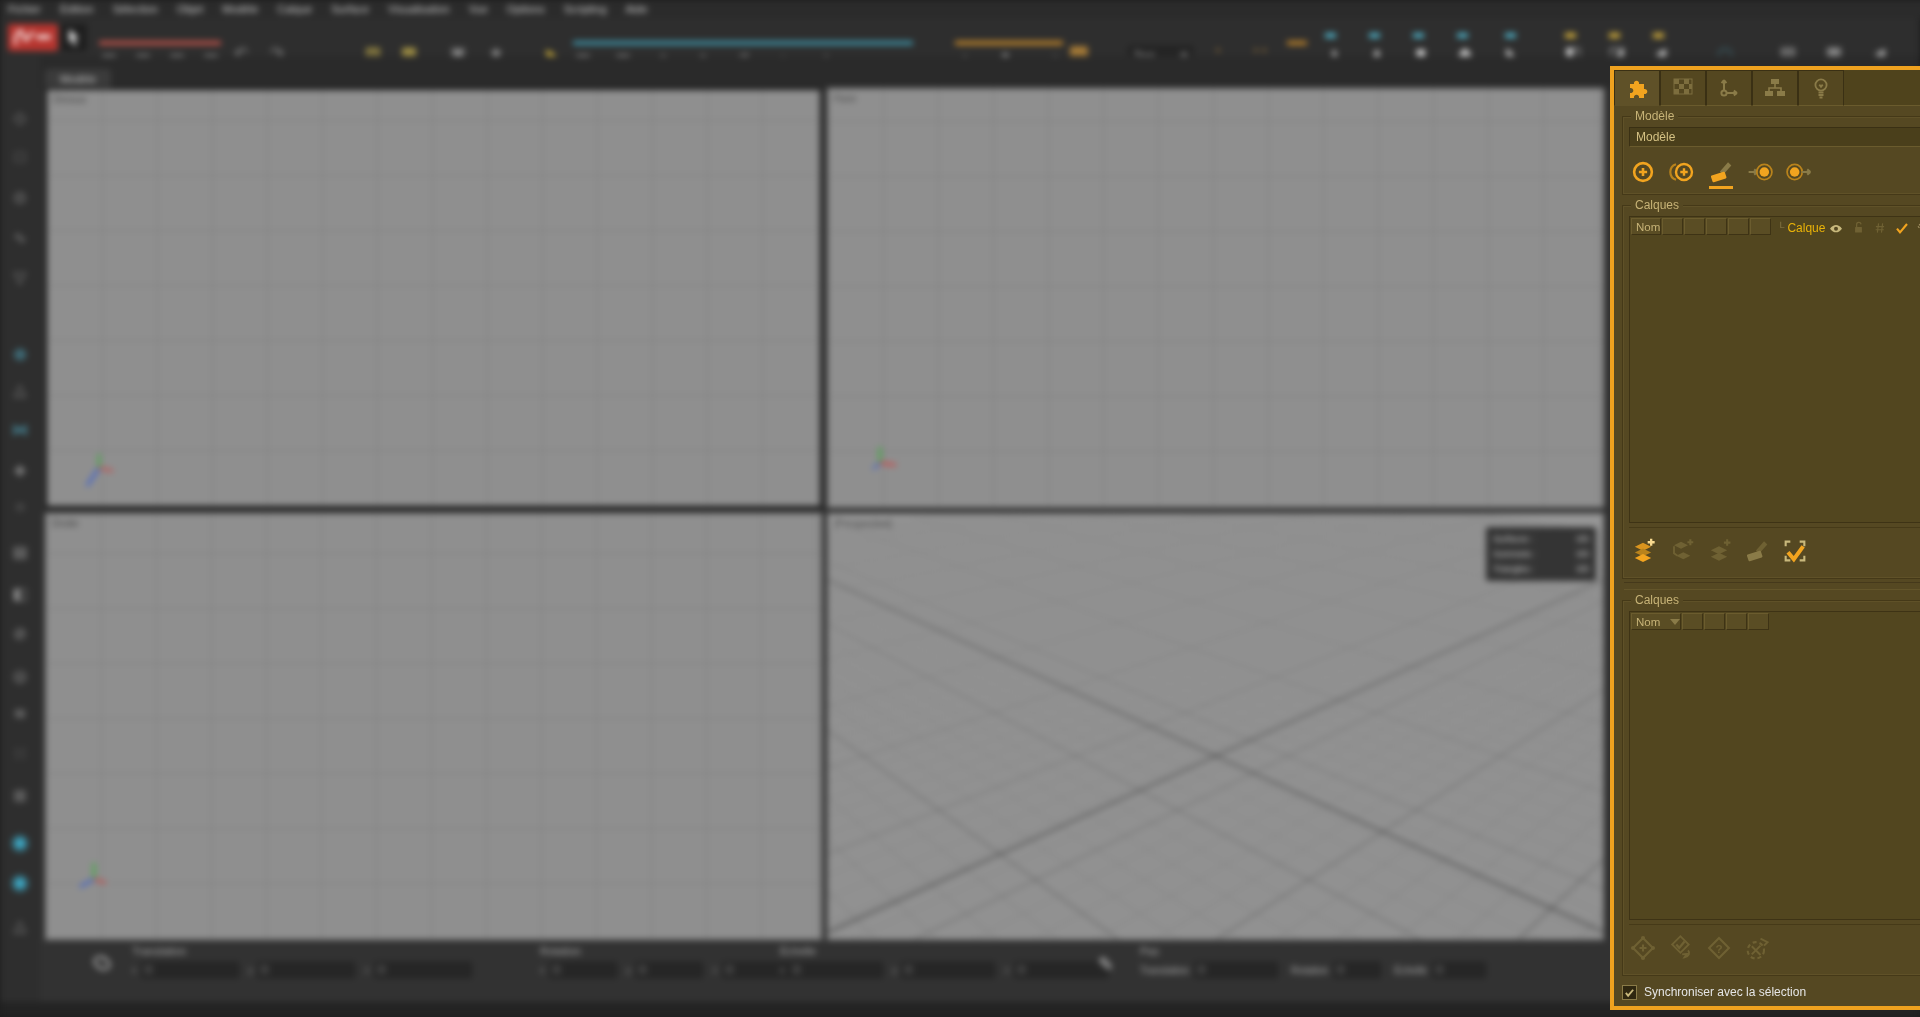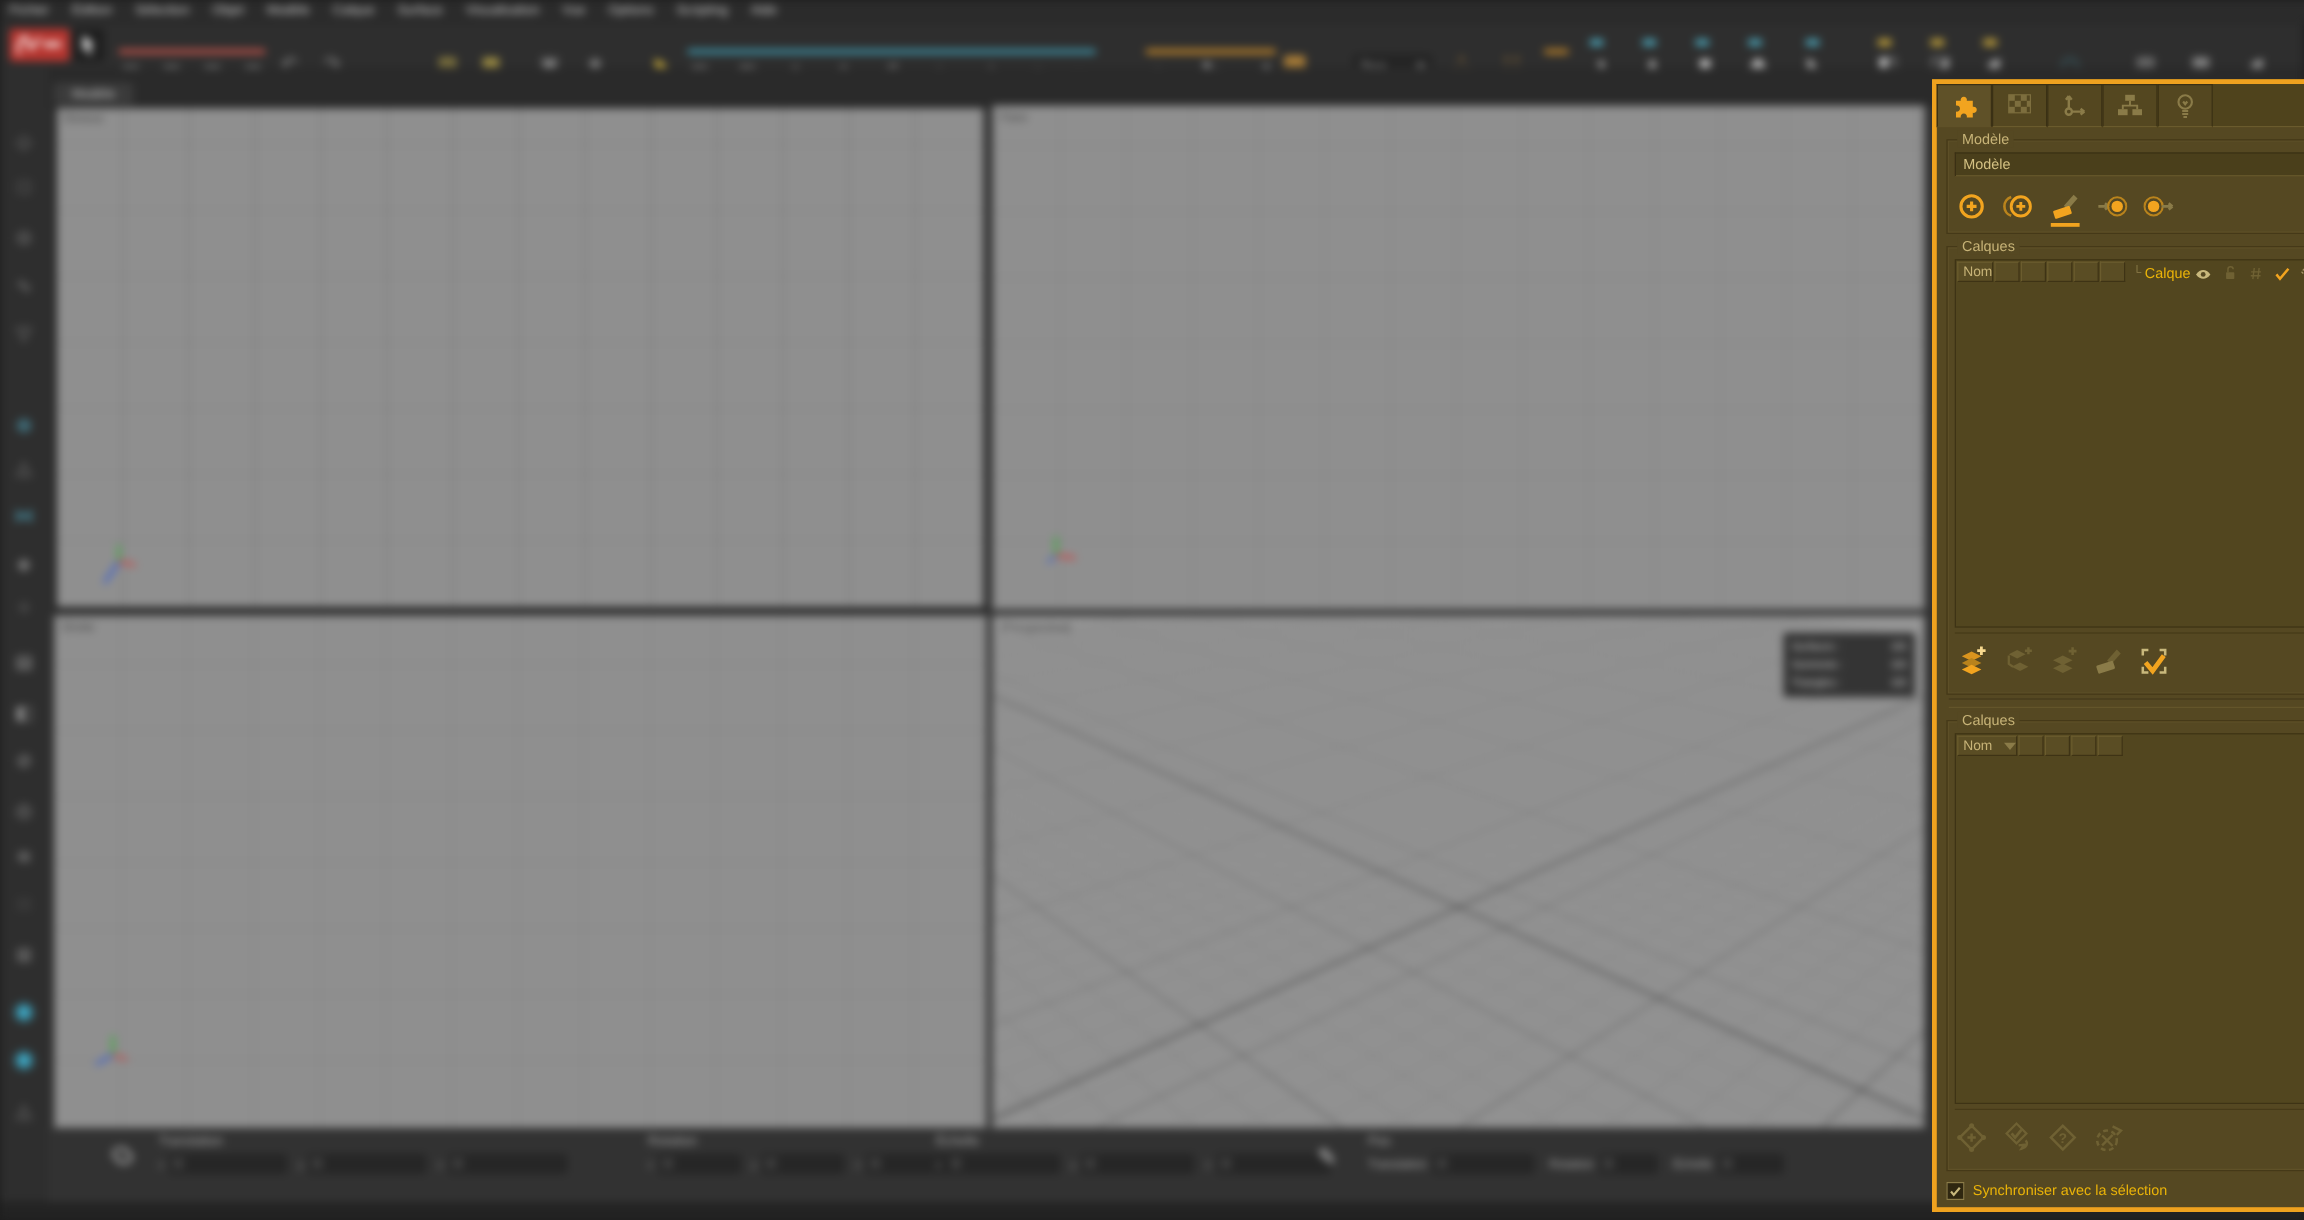--- a/index.html
+++ b/index.html
@@ -107,21 +107,21 @@
   .row-icon{width:22px;display:flex;align-items:center;justify-content:center;}
   .list-body{flex:1;}
   .gb-toolbar{display:flex;align-items:center;gap:10px;margin-top:4px;height:42px;border-top:1px solid #463a18;
               padding-top:2px;}
   .splitter{height:6px;margin:3px 10px 0 10px;border-top:1px solid #45391b;border-bottom:1px solid #63552a;flex:none;}
   .calques-box{height:374px;display:flex;flex-direction:column;flex:none;text-align:center;}
   .surfaces-box{flex:1;display:flex;flex-direction:column;margin-bottom:2px;}
   .sync-row{flex:none;height:28px;display:flex;align-items:center;padding-left:8px;gap:7px;}
   .checkbox{width:13px;height:13px;background:#2f2710;border:1px solid #8a7b48;display:flex;
             align-items:center;justify-content:center;}
-  .sync-label{font-size:12px;color:#eab308;}
+  .sync-label{font-size:12px;color:#e5e5e5;}
 </style>
 </head>
 <body>
 
 <div class="blur-wrap">
 
   <div class="menubar abs" id="menubar">
       <span class="menu-item">Fichier</span>
       <span class="menu-item">Édition</span>
       <span class="menu-item">Sélection</span>

